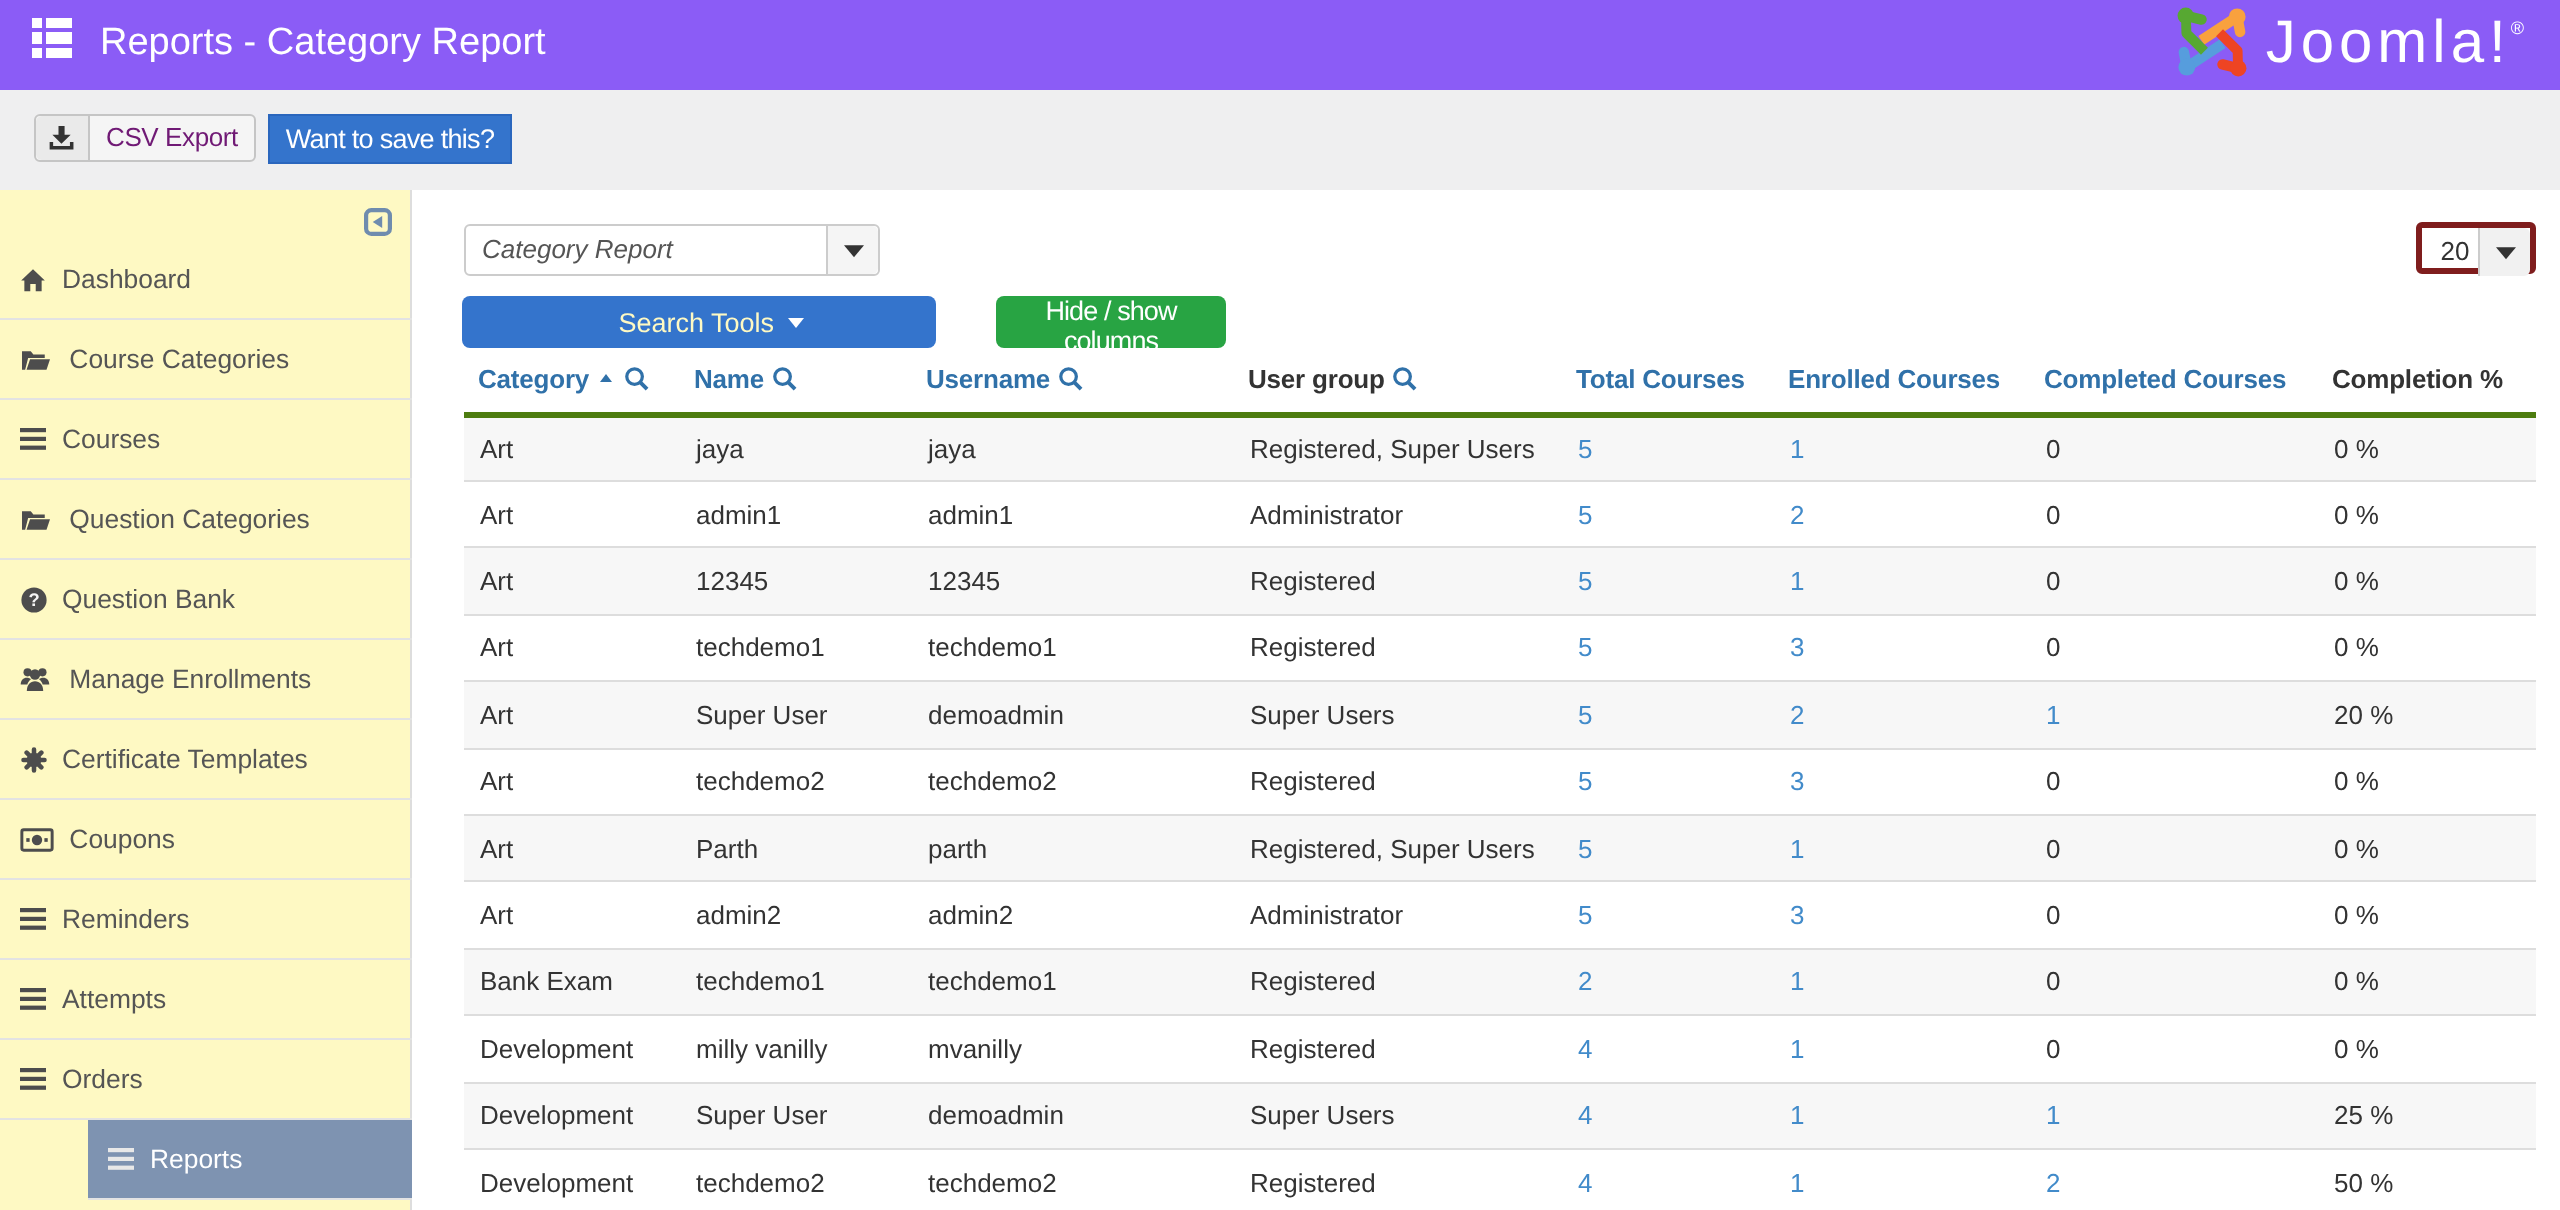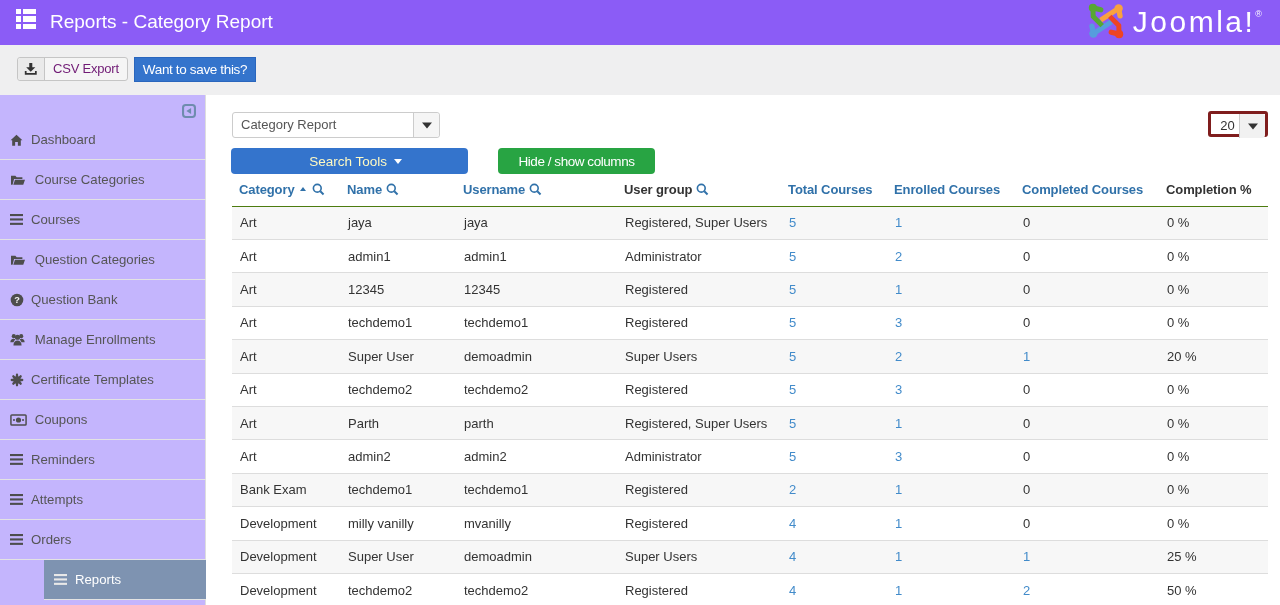--- a/index.html
+++ b/index.html
@@ -16,42 +16,42 @@
   .jreg { color:#fff; font-size:9px; position:relative; top:-9px; left:0px; }
 
   
   .toolbar { position:absolute; top:45px; left:0; width:1280px; height:50px; background:#efeff0; }
   .btn-csv { position:absolute; left:17px; top:12px; height:24px; background:#f5f5f5; border:1px solid #c5c5c5; border-radius:3px; display:flex; align-items:stretch; cursor:default; }
   .btn-csv .ic { width:27px; display:flex; align-items:center; justify-content:center; background:#eaeaea; border-right:1px solid #c5c5c5; border-radius:3px 0 0 3px; }
   .btn-csv .tx { padding:0 8px; font-size:13px; letter-spacing:-0.2px; color:#701a75; line-height:22px; }
   .btn-save { position:absolute; left:134px; top:12px; width:122px; height:25px; background:#3474cc; border:1px solid #2a66bd; border-radius:0; color:#fff; font-size:13.5px; letter-spacing:-0.35px; line-height:23px; text-align:center; }
 
   
-  .sidebar { position:absolute; top:95px; left:0; width:206px; height:510px; background:#c4b5fd; border-right:1px solid #ddd; }
+  .sidebar { position:absolute; top:95px; left:0; width:206px; height:510px; background:#fef9c3; border-right:1px solid #ddd; }
   .collapse-btn { position:absolute; top:9px; right:9px; width:14px; height:14px; }
   ul.menu { list-style:none; position:absolute; top:25px; left:0; width:206px; }
   ul.menu li { height:40px; border-bottom:1px solid #e3e3e3; display:flex; align-items:center; color:#555; font-size:13.2px; }
   ul.menu li .mi { width:21px; margin-left:10px; display:flex; justify-content:flex-start; }
   ul.menu li.active { background:#7e93b1; color:#fff;margin-left:44px; }
 
   .sel-report { position:absolute; left:232px; top:112px; width:208px; height:26px; border:1px solid #ccc; border-radius:3px; background:#fff; }
-  .sel-report .tx { position:absolute; left:8px; top:0; line-height:24px; font-size:13px; color:#555; }
+  .sel-report .tx { position:absolute; left:8px; top:0; line-height:24px; font-size:13px; color:#555;font-style:italic; }
   .sel-report .arr { position:absolute; right:0; top:0; width:26px; height:24px; background:#f5f5f5; border-left:1px solid #ccc; border-radius:0 3px 3px 0; }
   .caret-d { width:0; height:0; border-left:5px solid transparent; border-right:5px solid transparent; border-top:6px solid #333; position:absolute; left:50%; top:50%; transform:translate(-50%,-40%); }
 
   .sel-20 { position:absolute; left:1208px; top:111px; width:60px; height:26px; border:3px solid #7f1d1d; border-radius:3px; background:#fff; }
   .sel-20 .tx { position:absolute; left:0; width:33px; text-align:center; line-height:24px; font-size:13px; color:#333; }
   .sel-20 .arr { position:absolute; right:0; top:0; width:26px; height:24px; background:#f1f1f1; border-left:1px solid #ccc; border-radius:0 3px 3px 0; }
 
   .btn-search { position:absolute; left:231px; top:148px; width:237px; height:26px; background:#3474cc; border:none; border-radius:4px; color:#fef9c3; font-size:13.5px; text-indent:12px; }
-  .btn-cols { position:absolute; left:498px; top:148px; width:157px; height:26px; background:#28a443; border:none; border-radius:4px; color:#fff; font-size:13.5px; letter-spacing:-0.45px; }
+  .btn-cols { position:absolute; left:498px; top:148px; width:115px; height:26px; background:#28a443; border:none; border-radius:4px; color:#fff; font-size:13.5px; letter-spacing:-0.45px; }
 
   
   table.rep { position:absolute; left:232px; top:179.5px; width:1036px; border-collapse:collapse; table-layout:fixed; font-size:13px; color:#333; }
-  table.rep th { text-align:left; font-size:13px; letter-spacing:-0.1px; font-weight:bold; padding:2px 8px 9px 7px; vertical-align:bottom; border-bottom:1px solid #4d7c0f; white-space:nowrap; }
+  table.rep th { text-align:left; font-size:13px; letter-spacing:-0.1px; font-weight:bold; padding:2px 8px 9px 7px; vertical-align:bottom; border-bottom:3px solid #4d7c0f; white-space:nowrap; }
   table.rep th.blue { color:#3071a9; }
   table.rep td { padding:0 8px; height:33.42px; border-bottom:1px solid #ddd; vertical-align:middle; }
   table.rep tbody tr:nth-child(odd) { background:#f7f7f7; }
   table.rep a { color:#428bca; text-decoration:none; }
   .sorticon { display:inline-block; width:0; height:0; border-left:3.8px solid transparent; border-right:3.8px solid transparent; border-bottom:4.5px solid #3071a9; margin:0 2px 3px 5px; }
   .mag { margin-left:4px; vertical-align:-2px; }
 </style>
 </head>
 <body>
 <div id="page">

